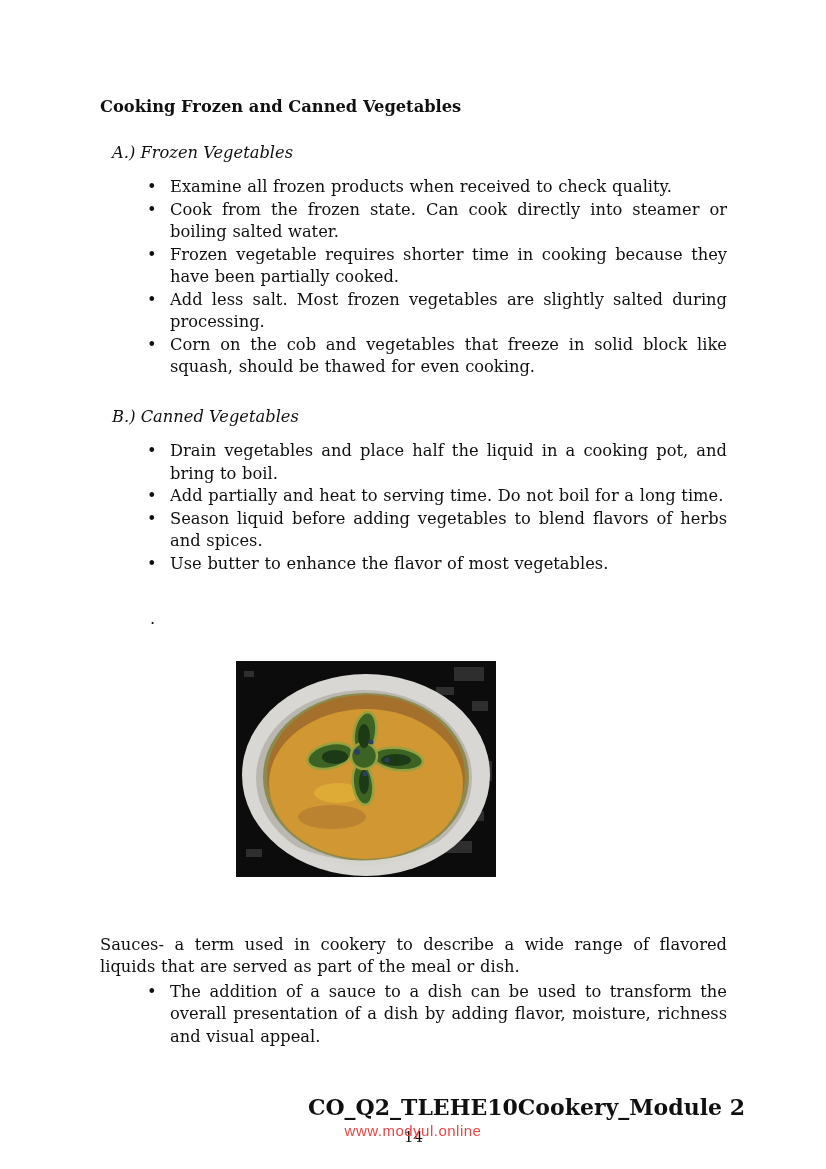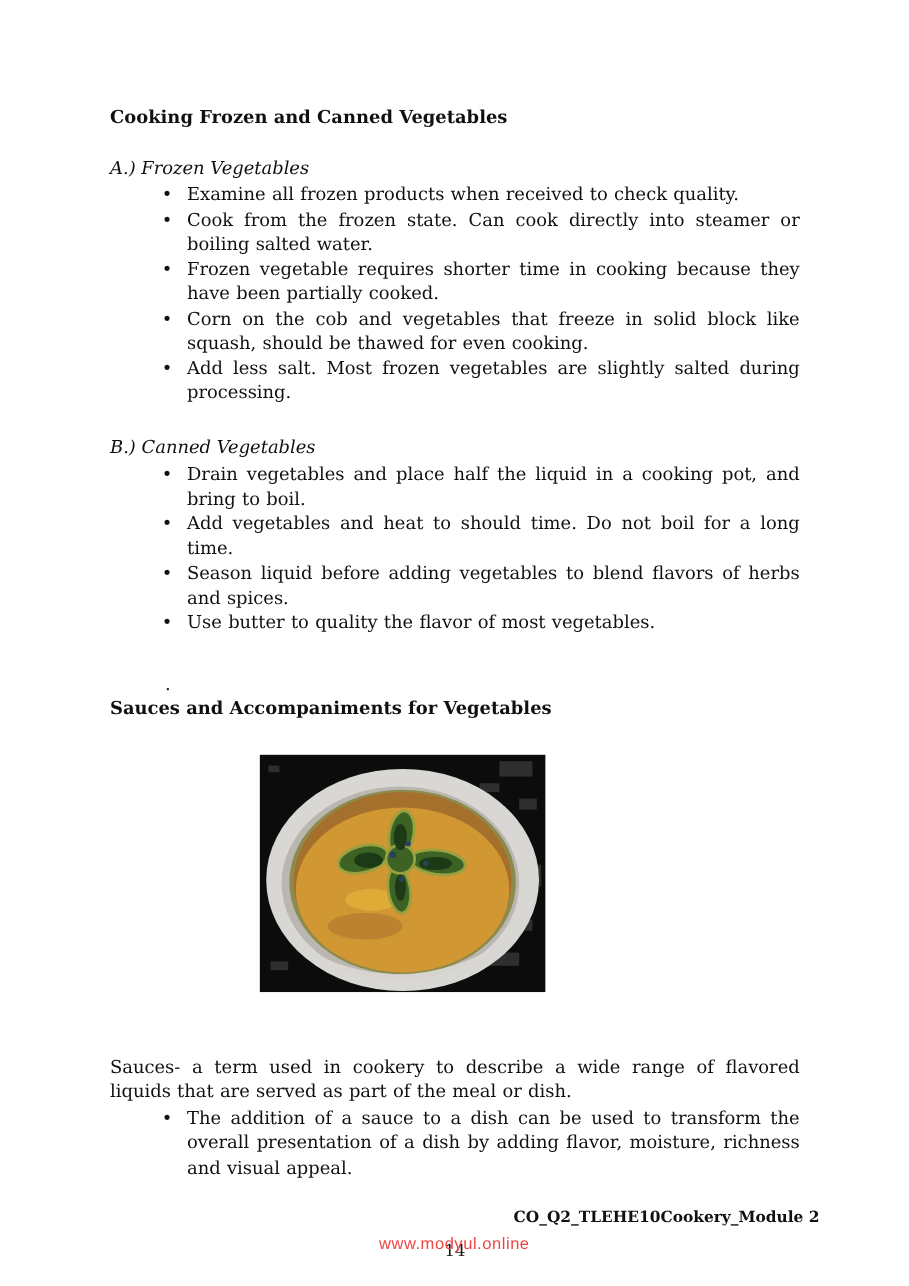--- a/index.html
+++ b/index.html
@@ -27,21 +27,21 @@
     line-height: 22.5px;
   }
   .heading2 {
     font-size: 16.3px;
     font-weight: bold;
     margin: 0;
     line-height: 22.5px;
   }
   .subhead {
     font-style: italic;
-    margin: 0;
+    margin: 12px;
     line-height: 22.5px;
   }
   .subhead-b { margin-top: 27px; }
   .bullets {
     list-style: none;
     margin: 2px 0 0 0;
     padding: 0 0 0 50px;
     word-spacing: 0.5px;
   }
   .bullets li {
@@ -76,21 +76,21 @@
     left: 404px;
     top: 1100px;
     font-size: 15px;
     line-height: 18px;
     margin-top: 28px;
   }
   .footer-module {
     position: absolute;
     right: 81px;
     top: 1097px;
-    font-size: 14px;
+    font-size: 22px;
     font-weight: bold;
     line-height: 20px;
   }
   .watermark {
     position: absolute;
     left: 0;
     top: 1120px;
     width: 100%;
     text-align: center;
     font-family: "Liberation Sans", "DejaVu Sans", sans-serif;
@@ -106,36 +106,35 @@
   <div class="content">
 
     <h2 class="heading">Cooking Frozen and Canned Vegetables</h2>
 
     <p class="subhead">A.) Frozen Vegetables</p>
 
     <ul class="bullets">
         <li>Examine all frozen products when received to check quality.</li>
         <li>Cook from the frozen state. Can cook directly into steamer or boiling salted water.</li>
         <li>Frozen vegetable requires shorter time in cooking because they have been partially cooked.</li>
+        <li>Add less salt. Most frozen vegetables are slightly salted during processing.</li>
         <li>Corn on the cob and vegetables that freeze in solid block like squash, should be thawed for even cooking.</li>
-        <li>Add less salt. Most frozen vegetables are slightly salted during processing.</li>
       </ul>
 
     <p class="subhead subhead-b">B.) Canned Vegetables</p>
 
     <ul class="bullets">
         <li>Drain vegetables and place half the liquid in a cooking pot, and bring to boil.</li>
-        <li>Add vegetables and heat to should time. Do not boil for a long time.</li>
+        <li>Add partially and heat to serving time. Do not boil for a long time.</li>
         <li>Season liquid before adding vegetables to blend flavors of herbs and spices.</li>
-        <li>Use butter to quality the flavor of most vegetables.</li>
+        <li>Use butter to enhance the flavor of most vegetables.</li>
       </ul>
 
     <p class="stray">.</p>
 
-    <h2 class="heading2">Sauces and Accompaniments for Vegetables</h2>
 
     <figure class="soup-figure" aria-label="Posterized photo of a white bowl of orange squash soup garnished with basil leaves on a dark background">
       <svg width="260" height="216" viewBox="0 0 260 216" xmlns="http://www.w3.org/2000/svg">
 
         <rect x="0" y="0" width="260" height="216" fill="#0c0c0c"></rect>
 
         <g opacity="0.55" fill="#4a4a4a">
           <rect x="218" y="6" width="30" height="14"></rect>
           <rect x="200" y="26" width="18" height="8"></rect>
           <rect x="236" y="40" width="16" height="10"></rect>

